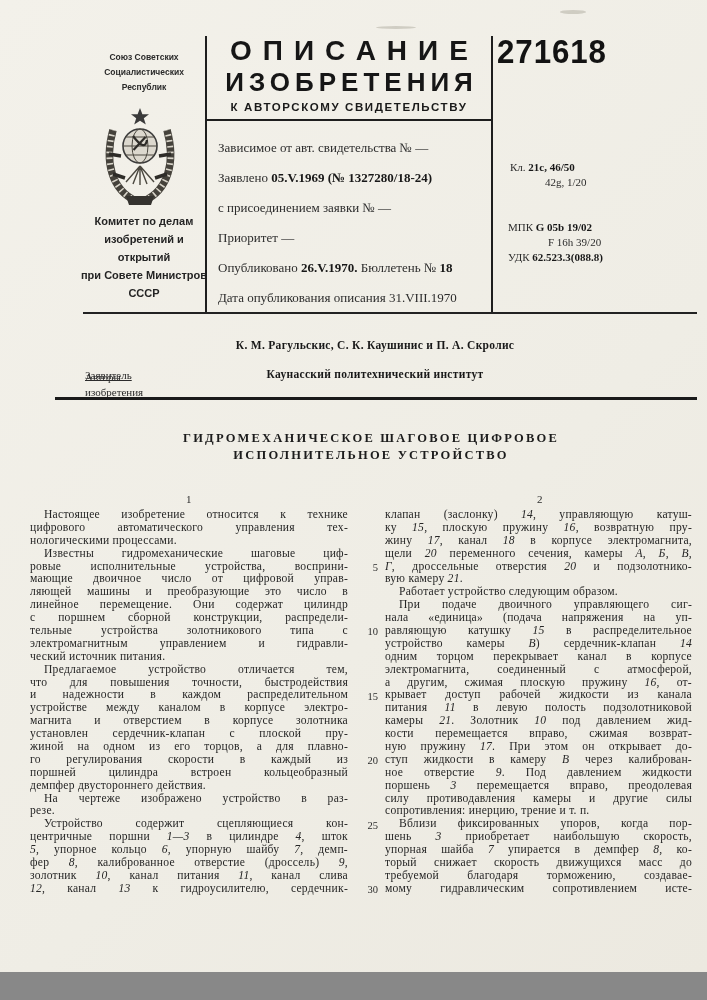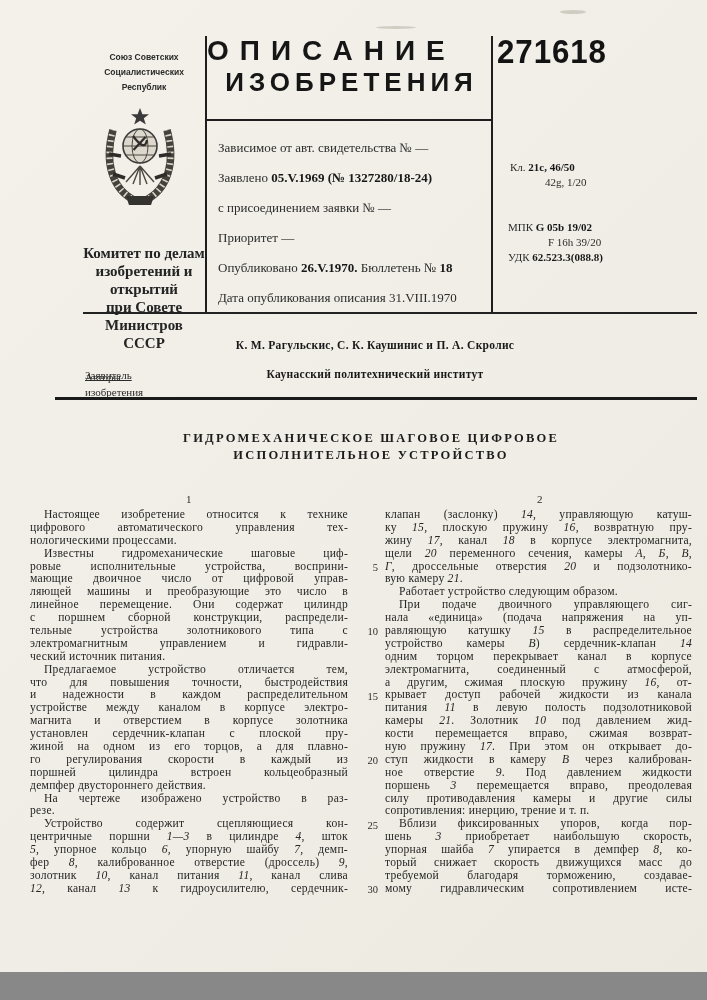--- a/index.html
+++ b/index.html
@@ -6,38 +6,38 @@
   .page{
     position:relative;width:707px;height:972px;margin:0 auto;
     background:linear-gradient(135deg,#f3f1ea 0%,#efede5 60%,#ece9e0 100%);
     font-family:"Liberation Serif",serif;color:#262626;overflow:hidden;
   }
   
   .vline{position:absolute;top:36px;height:276px;width:2px;background:#1e1e1e;}
   .vline.l{left:205px;} .vline.r{left:491px;}
   .mid{position:absolute;left:207px;top:34px;width:284px;}
   .big1{font-family:"Liberation Sans",sans-serif;font-weight:bold;font-size:28px;
-        letter-spacing:11px;line-height:33px;color:#161616;margin-right:-11px;}
+        letter-spacing:11px;text-align:center;line-height:33px;color:#161616;margin-right:-11px;}
   .big2{font-family:"Liberation Sans",sans-serif;font-weight:bold;font-size:26px;
         letter-spacing:5px;text-align:center;line-height:31px;color:#161616;margin-right:-5px;}
   .subt{font-family:"Liberation Sans",sans-serif;font-weight:bold;font-size:11.5px;
         letter-spacing:1.6px;text-align:center;margin-top:3px;color:#1a1a1a;}
   .hrline{position:absolute;left:207px;top:119px;width:284px;height:2px;background:#1e1e1e;}
   .fields{position:absolute;left:218px;top:36px;width:268px;}
   .field{position:absolute;left:0;font-size:13px;white-space:nowrap;color:#2c2c2c;}
   .field b{font-weight:bold;color:#181818;}
   .field:nth-child(1){top:104px}.field:nth-child(2){top:134px}.field:nth-child(3){top:164px}
   .field:nth-child(4){top:194px}.field:nth-child(5){top:224px}.field:nth-child(6){top:254px}
   
   .union{position:absolute;left:86px;top:50px;width:116px;text-align:center;
          font-family:"Liberation Sans",sans-serif;font-weight:bold;font-size:8.5px;
          line-height:15px;color:#2a2a2a;}
   .emblem{position:absolute;left:100px;top:106px;width:80px;height:102px;}
-  .committee{position:absolute;left:80px;top:244px;width:128px;text-align:center;
-         font-family:Liberation Serif, serif;font-weight:bold;font-size:15px;
+  .committee{position:absolute;left:80px;top:212px;width:128px;text-align:center;
+         font-family:Liberation Sans, sans-serif;font-weight:bold;font-size:11px;
          line-height:18px;color:#242424;}
   
   .docnum{position:absolute;left:497px;top:32px;font-family:"Liberation Sans",sans-serif;
           font-weight:bold;font-size:34px;letter-spacing:1px;color:#131313;
           transform:scaleX(.92);transform-origin:left top;}
   .cl{position:absolute;font-size:11px;white-space:nowrap;color:#2c2c2c;}
   .cl b{color:#181818;}
   .cl1{left:510px;top:161px}.cl2{left:545px;top:176px}
   .cl3{left:508px;top:221px}.cl4{left:548px;top:236px}.cl5{left:508px;top:251px}
   
@@ -98,20 +98,21 @@
     <div>изобретений и открытий</div>
     <div>при Совете Министров</div>
     <div>СССР</div>
   </div>
 
   <div class="vline l"></div>
   <div class="vline r"></div>
   <div class="mid">
     <div class="big1">ОПИСАНИЕ</div>
     <div class="big2">ИЗОБРЕТЕНИЯ</div>
+    <div class="subt">К АВТОРСКОМУ СВИДЕТЕЛЬСТВУ</div>
   </div>
   <div class="hrline"></div>
   <div class="fields">
       <div class="field"><span>Зависимое от авт. свидетельства № —</span></div>
       <div class="field"><span>Заявлено </span><b>05.V.1969 (№ 1327280/18-24)</b></div>
       <div class="field"><span>с присоединением заявки № —</span></div>
       <div class="field"><span>Приоритет —</span></div>
       <div class="field"><span>Опубликовано </span><b>26.V.1970.</b><span> Бюллетень № </span><b>18</b></div>
       <div class="field"><span>Дата опубликования описания 31.VIII.1970</span></div>
     </div>

